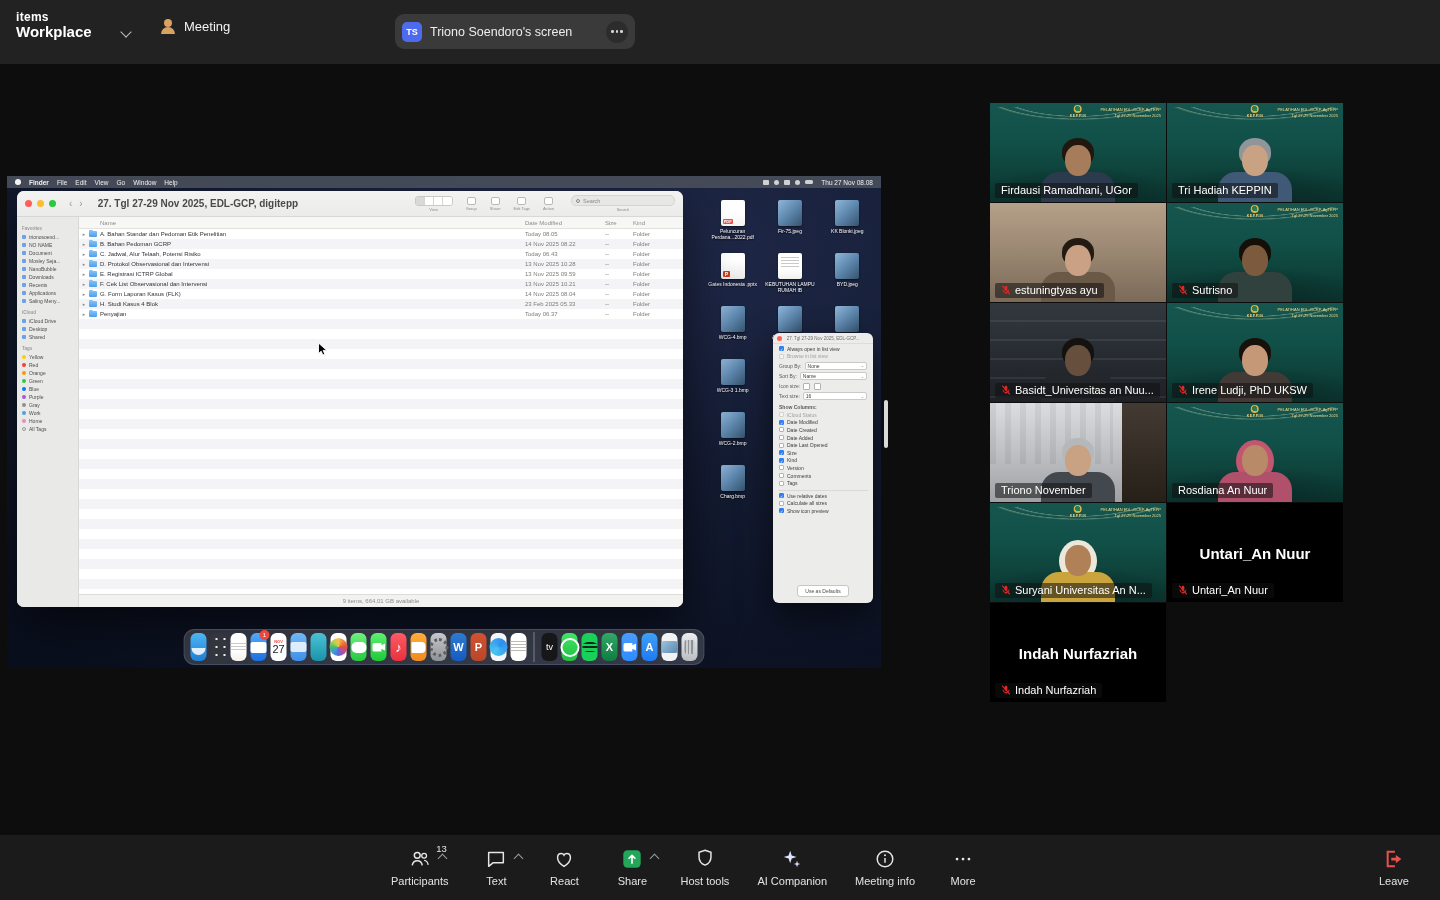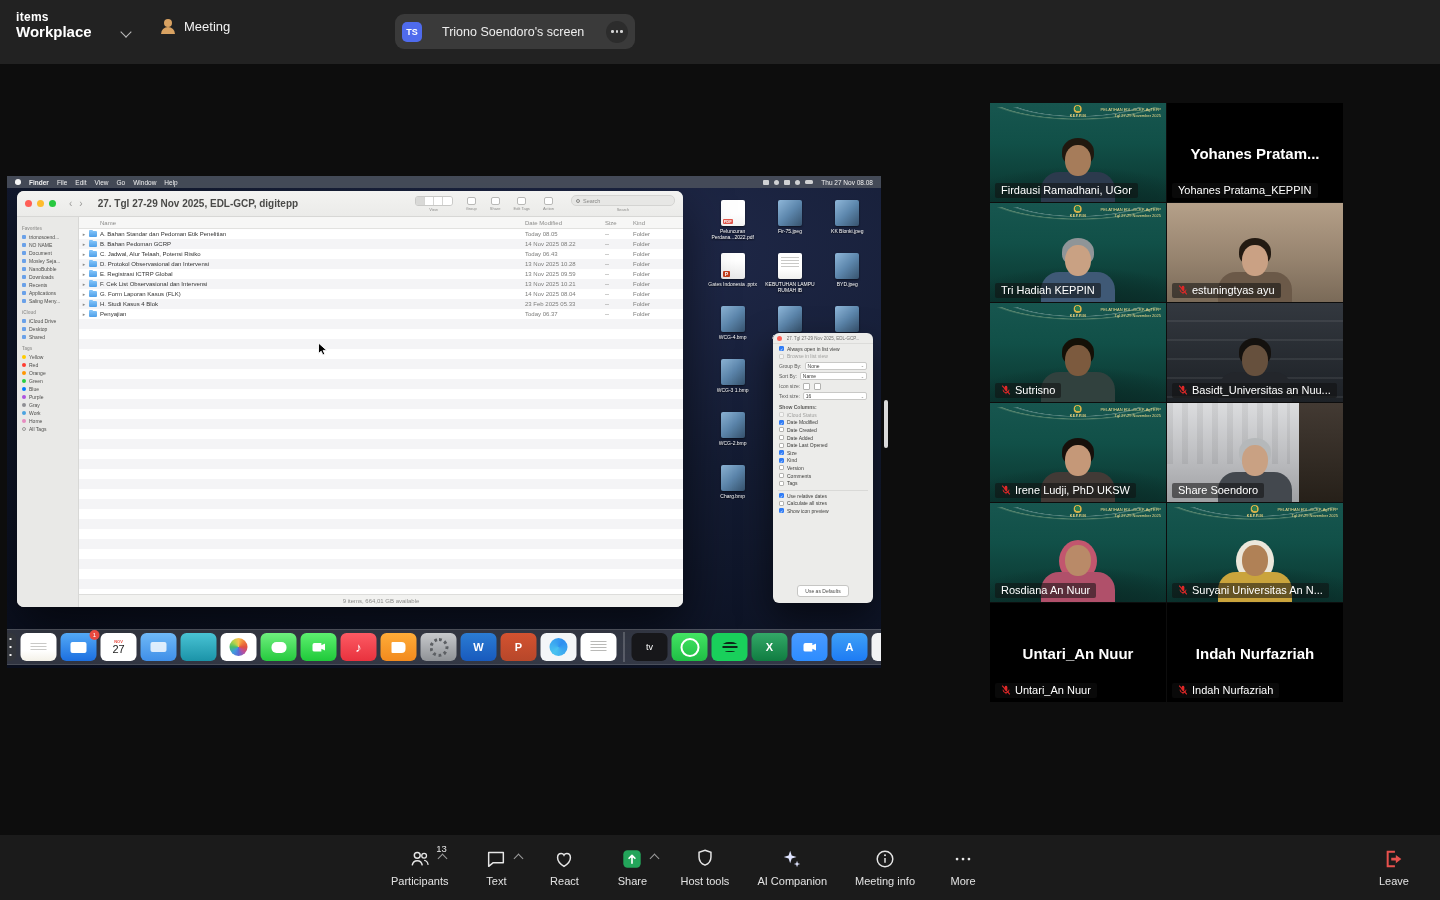--- a/index.html
+++ b/index.html
@@ -10,21 +10,21 @@
   
   .topbar{position:absolute;top:0;left:0;right:0;height:64px;background:#222222;z-index:20;}
   .tb-logo{position:absolute;left:16px;top:11px;color:#fff;line-height:1.1;}
   .tb-logo .l1{font-size:12px;font-weight:700;letter-spacing:.3px;}
   .tb-logo .l2{font-size:15px;font-weight:600;}
   .tb-chev{position:absolute;left:122px;top:28px;width:8px;height:8px;border-left:1.6px solid #bdbdbd;border-bottom:1.6px solid #bdbdbd;transform:rotate(-45deg);cursor:pointer;}
   .tb-meeting{position:absolute;left:160px;top:18px;display:flex;align-items:center;gap:8px;color:#f2f2f2;font-size:13px;cursor:pointer;}
   .mt-icon{width:16px;height:16px;position:relative;}
   .mt-icon::before{content:"";position:absolute;left:4px;top:1px;width:8px;height:8px;border-radius:50%;background:#d9a262;}
   .mt-icon::after{content:"";position:absolute;left:1px;bottom:0;width:14px;height:7px;border-radius:7px 7px 0 0;background:#d9a262;}
-  .tb-pill{position:absolute;left:395px;top:14px;width:240px;height:35px;background:#3a3a3a;border-radius:9px;display:flex;align-items:center;padding:0 7px;gap:20px;cursor:pointer;}
+  .tb-pill{position:absolute;left:395px;top:14px;width:240px;height:35px;background:#3a3a3a;border-radius:9px;display:flex;align-items:center;padding:0 7px;gap:8px;cursor:pointer;}
   .tb-avatar{width:20px;height:20px;border-radius:5px;background:#4f6bed;color:#fff;font-size:9px;font-weight:700;display:flex;align-items:center;justify-content:center;}
   .tb-pill-label{flex:1;color:#ededed;font-size:12.5px;white-space:nowrap;overflow:hidden;text-overflow:ellipsis;}
   .tb-ellipsis{width:22px;height:22px;border-radius:50%;background:#2c2c2c;display:flex;align-items:center;justify-content:center;gap:2px;cursor:pointer;}
   .tb-ellipsis i{width:2.5px;height:2.5px;border-radius:50%;background:#d5d5d5;}
   .tb-right{position:absolute;right:18px;top:0;height:100%;display:flex;align-items:center;gap:16px;}
   .tb-signin{color:#ececec;font-size:13px;cursor:pointer;}
   .tb-shield{width:19px;height:19px;border-radius:5px;background:#12a24b;display:flex;align-items:center;justify-content:center;color:#fff;font-size:12px;cursor:pointer;}
   .tb-view{display:flex;align-items:center;gap:7px;color:#ececec;font-size:13px;cursor:pointer;}
   .tb-grid{width:15px;height:15px;display:grid;grid-template-columns:1fr 1fr;gap:2px;}
   .tb-grid i{background:transparent;border:1.4px solid #e3e3e3;border-radius:2px;}
@@ -120,21 +120,21 @@
   .vo-sizes{display:flex;gap:4px;}
   .vo-sizes i{width:7px;height:7px;border:1px solid #b3b3b1;border-radius:1px;background:#fff;}
   .vo-head{margin:4px 6px 0;font-weight:700;color:#5a5a58;}
   .vo-div{border-top:1px solid #d9d9d7;margin:4px 5px 0;}
   .vo-btn{margin:5px auto 6px;font-size:5px;padding:2px 7px;background:#fff;border:1px solid #c6c6c4;border-radius:3px;color:#4a4a48;cursor:pointer;}
   .vo-flex{flex:1;}
 
   
   .dock{position:absolute;left:50%;bottom:3px;transform:translateX(-50%);height:36px;background:rgba(255,255,255,.16);border:1px solid rgba(255,255,255,.12);border-radius:11px;display:flex;align-items:center;gap:4px;padding:0 6px;z-index:6;}
   .dock-group{display:flex;align-items:center;gap:4px;}
-  .dock-item{width:36px;height:28px;border-radius:6px;position:relative;display:flex;flex-direction:column;align-items:center;justify-content:center;cursor:pointer;flex:none;}
+  .dock-item{width:16px;height:28px;border-radius:6px;position:relative;display:flex;flex-direction:column;align-items:center;justify-content:center;cursor:pointer;flex:none;}
   .dk-glyph{color:#fff;font-weight:700;font-size:11px;line-height:1;}
   .dk-month{font-size:4px;font-weight:700;color:#e8493f;line-height:1;}
   .dk-day{font-size:11px;font-weight:400;color:#222;line-height:1;}
   .dk-badge{position:absolute;top:-3px;right:-3px;width:10px;height:10px;border-radius:50%;background:#e8493f;color:#fff;font-size:6px;display:flex;align-items:center;justify-content:center;}
   .dk-glyph:empty,.dk-month:empty,.dk-day:empty,.dk-badge:empty{display:none;}
   .dk-finder{background:linear-gradient(180deg,#4db5f5,#1f7fd4);}
   .dk-finder::after{content:"";width:14px;height:7px;border-radius:0 0 7px 7px;background:rgba(255,255,255,.85);margin-top:8px;}
   .dk-launchpad{background:#33363c radial-gradient(circle,#f0f0f0 1.1px,transparent 1.4px);background-size:8px 8px;background-position:2px 2px;}
   .dk-notes{background:linear-gradient(#fff 62%,#f4f1e8);}
   .dk-notes::after{content:"";width:16px;height:9px;background:repeating-linear-gradient(180deg,#c9c9c7 0 1px,transparent 1px 3px);}
@@ -962,29 +962,20 @@
               <div class="face"></div>
               <div class="torso"></div>
             </div>
 
             <div class="plabel">
 
               <span class="ptext">Firdausi Ramadhani, UGor</span>
             </div>
           </div>
 
-          <div class="tile black">
-            <div class="bg"></div>
-
-            <div class="big-name">Yohanes Pratam...</div>
-            <div class="plabel">
-
-              <span class="ptext">Yohanes Pratama_KEPPIN</span>
-            </div>
-          </div>
 
           <div class="tile keppin pid-trihadiah">
             <div class="bg"></div>
             <div class="keppin-head">
               <span class="klogo">
                 <span class="klogo-mark"></span>
                 <span class="klogo-text">KEPPIN</span>
               </span>
               <span class="klines">
                 <div>PELATIHAN EDL-GCRP-AgTEPP</div>
@@ -1113,21 +1104,21 @@
             <div class="bg"></div>
 
             <div class="person">
               <div class="hair"></div>
               <div class="face"></div>
               <div class="torso"></div>
             </div>
 
             <div class="plabel">
 
-              <span class="ptext">Share Soendoro</span>
+              <span class="ptext">Triono November</span>
             </div>
           </div>
 
           <div class="tile keppin pid-rosdiana">
             <div class="bg"></div>
             <div class="keppin-head">
               <span class="klogo">
                 <span class="klogo-mark"></span>
                 <span class="klogo-text">KEPPIN</span>
               </span>

